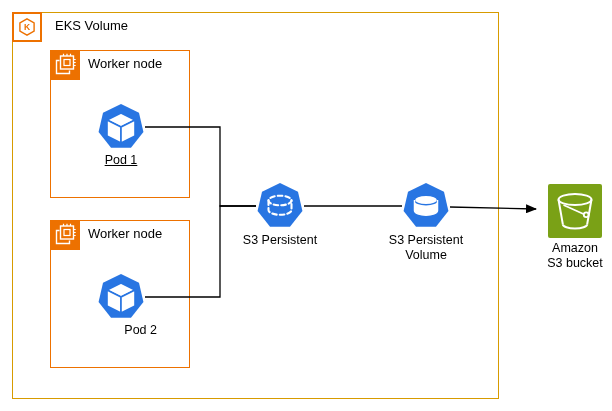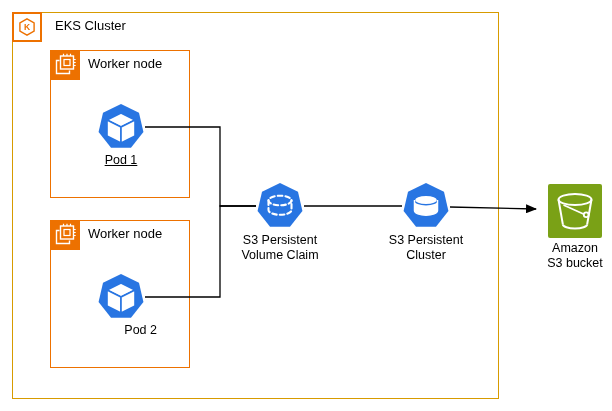--- a/index.html
+++ b/index.html
@@ -57,21 +57,21 @@
     <polyline points="145,297 220,297 220,206 256,206" fill="none" stroke="#000000" stroke-width="1.3"></polyline>
     <line x1="304" y1="206" x2="402" y2="206" stroke="#000000" stroke-width="1.3"></line>
     <line x1="450" y1="207" x2="536" y2="209" stroke="#000000" stroke-width="1.3" marker-end="url(#arrow)"></line>
   </svg>
 
   <svg class="abs corner-icon eks-icon" viewBox="0 0 30 30">
     <rect x="1" y="1" width="28" height="28" fill="#ffffff" stroke="#ED7100" stroke-width="2"></rect>
     <polygon points="15,6.8 22.1,10.9 22.1,19.1 15,23.2 7.9,19.1 7.9,10.9" fill="none" stroke="#ED7100" stroke-width="1.4"></polygon>
     <text x="15" y="18.3" text-anchor="middle" font-size="8.5" font-weight="bold" fill="#ED7100" font-family="Liberation Sans, sans-serif">K</text>
   </svg>
-  <div class="abs lbl eks-label">EKS Cluster</div>
+  <div class="abs lbl eks-label">EKS Volume</div>
 
   <svg class="abs corner-icon worker-icon one" viewBox="0 0 30 30">
     <rect x="0" y="0" width="30" height="30" fill="#ED7100"></rect>
     <path d="M9.5,10.5 H6.5 V23.5 H19.5 V20.5" fill="none" stroke="#ffffff" stroke-width="1.4"></path>
     <rect x="10.5" y="6" width="13" height="13" fill="#ED7100" stroke="#ffffff" stroke-width="1.4"></rect>
     <rect x="14" y="9.5" width="6" height="6" fill="none" stroke="#ffffff" stroke-width="1.2"></rect>
     <path d="M13.5,3.8 v2.2 M17,3.8 v2.2 M20.5,3.8 v2.2 M23.5,9.5 h2.2 M23.5,12.5 h2.2 M23.5,15.5 h2.2" stroke="#ffffff" stroke-width="1.2"></path>
   </svg>
   <div class="abs lbl worker-label one">Worker node</div>
 
@@ -100,32 +100,31 @@
   </svg>
   <div class="abs node-label pod-label two">Pod 2</div>
 
   <svg class="abs hept-icon pvc-icon" viewBox="0 0 48 48">
     <polygon points="24,1 41.98,9.66 46.42,29.12 33.98,44.72 14.02,44.72 1.58,29.12 6.02,9.66" fill="#2875E2"></polygon>
     <ellipse cx="24" cy="18.5" rx="11.5" ry="4.8" fill="none" stroke="#ffffff" stroke-width="2.1" stroke-dasharray="4.5 3" stroke-linecap="round"></ellipse>
     <path d="M12.5,18.5 v9.5 a11.5,4.8 0 0 0 23,0 v-9.5" fill="none" stroke="#ffffff" stroke-width="2.1" stroke-dasharray="4.5 3" stroke-linecap="round"></path>
   </svg>
   <div class="abs node-label pvc-label">
     <div>S3 Persistent</div>
-    <div>Volume Claim</div>
   </div>
 
   <svg class="abs hept-icon pv-icon" viewBox="0 0 48 48">
     <polygon points="24,1 41.98,9.66 46.42,29.12 33.98,44.72 14.02,44.72 1.58,29.12 6.02,9.66" fill="#2875E2"></polygon>
     <path d="M12.5,18 v10.5 a11.5,4.8 0 0 0 23,0 V18" fill="#ffffff"></path>
     <ellipse cx="24" cy="18" rx="11.5" ry="4.8" fill="#ffffff" stroke="#2875E2" stroke-width="1.4"></ellipse>
     <path d="M12.5,18 v10.5 a11.5,4.8 0 0 0 23,0 V18" fill="none" stroke="#ffffff" stroke-width="1.5"></path>
   </svg>
   <div class="abs node-label pv-label">
     <div>S3 Persistent</div>
-    <div>Cluster</div>
+    <div>Volume</div>
   </div>
 
   <svg class="abs bucket-icon" viewBox="0 0 54 54">
     <rect x="0" y="0" width="54" height="54" rx="2" fill="#7AA116"></rect>
     <ellipse cx="27" cy="15.5" rx="16.5" ry="5.5" fill="none" stroke="#ffffff" stroke-width="2"></ellipse>
     <path d="M10.5,15.5 L14.8,40.2 M43.5,15.5 L39.2,40.2" fill="none" stroke="#ffffff" stroke-width="2"></path>
     <path d="M14.8,40.2 a12.2,4.3 0 0 0 24.4,0" fill="none" stroke="#ffffff" stroke-width="2"></path>
     <path d="M15.5,21 L36,30.2" fill="none" stroke="#ffffff" stroke-width="1.8"></path>
     <circle cx="38.2" cy="30.8" r="2.4" fill="none" stroke="#ffffff" stroke-width="1.8"></circle>
   </svg>

